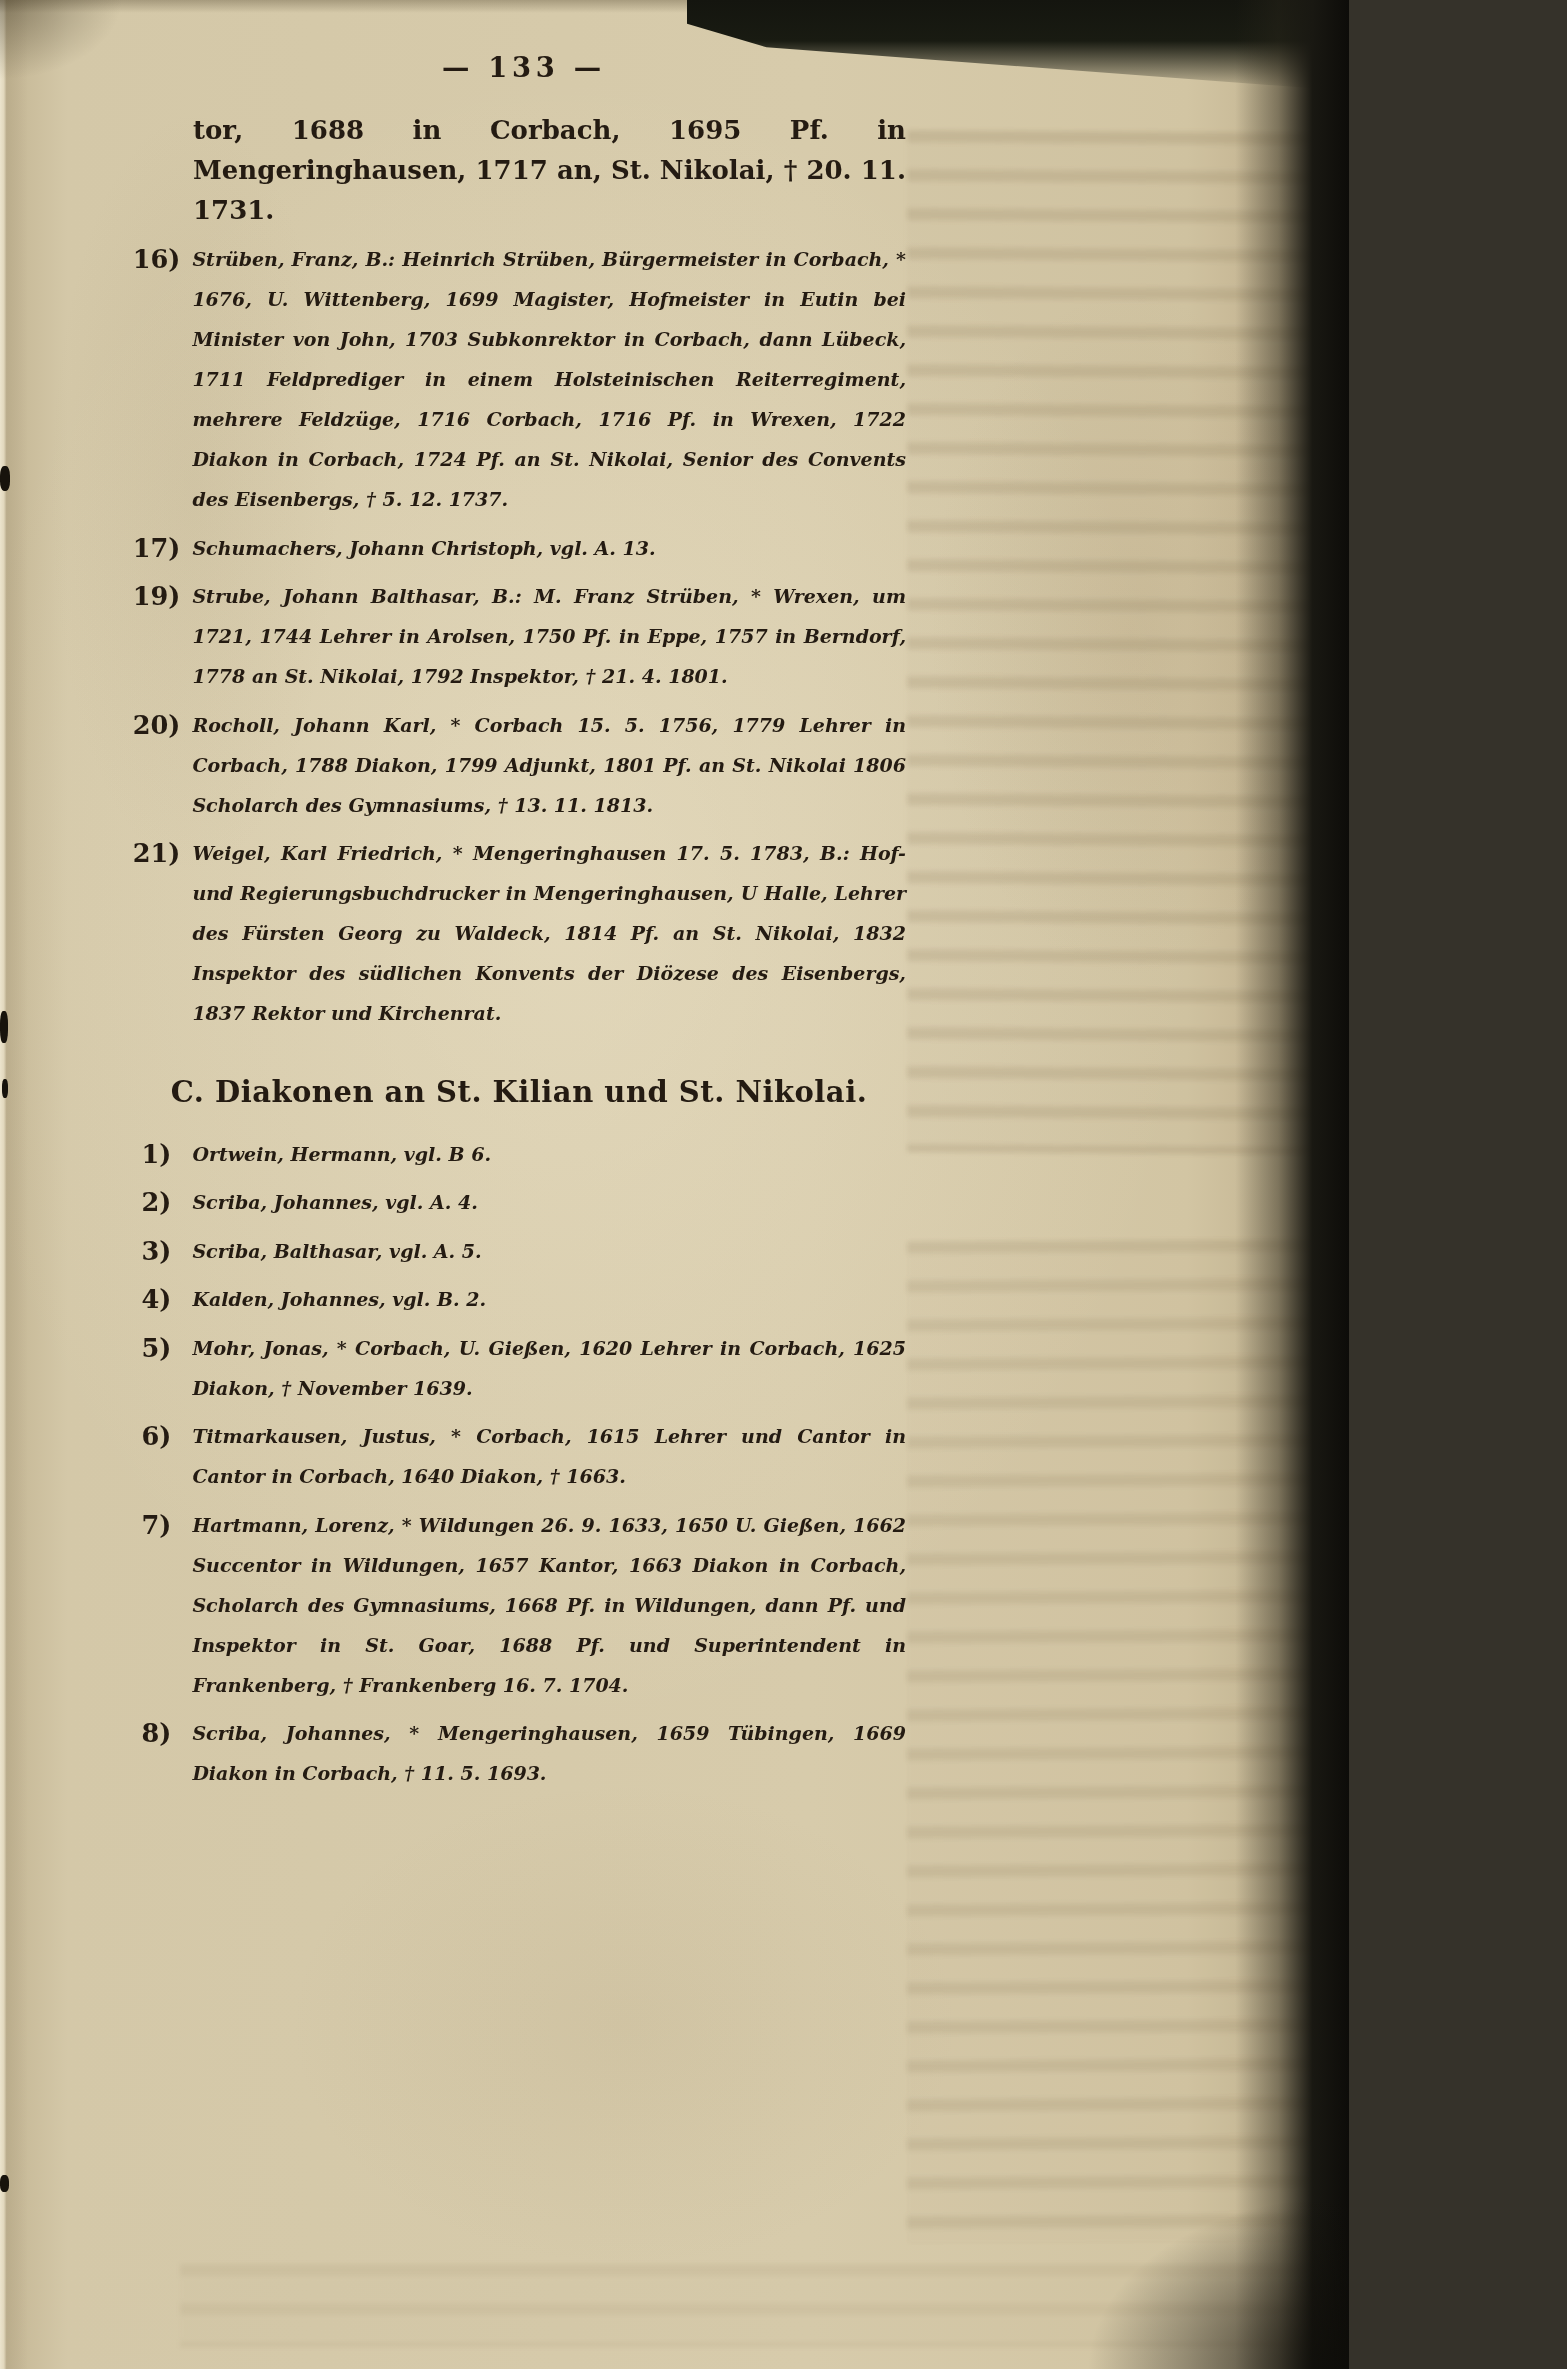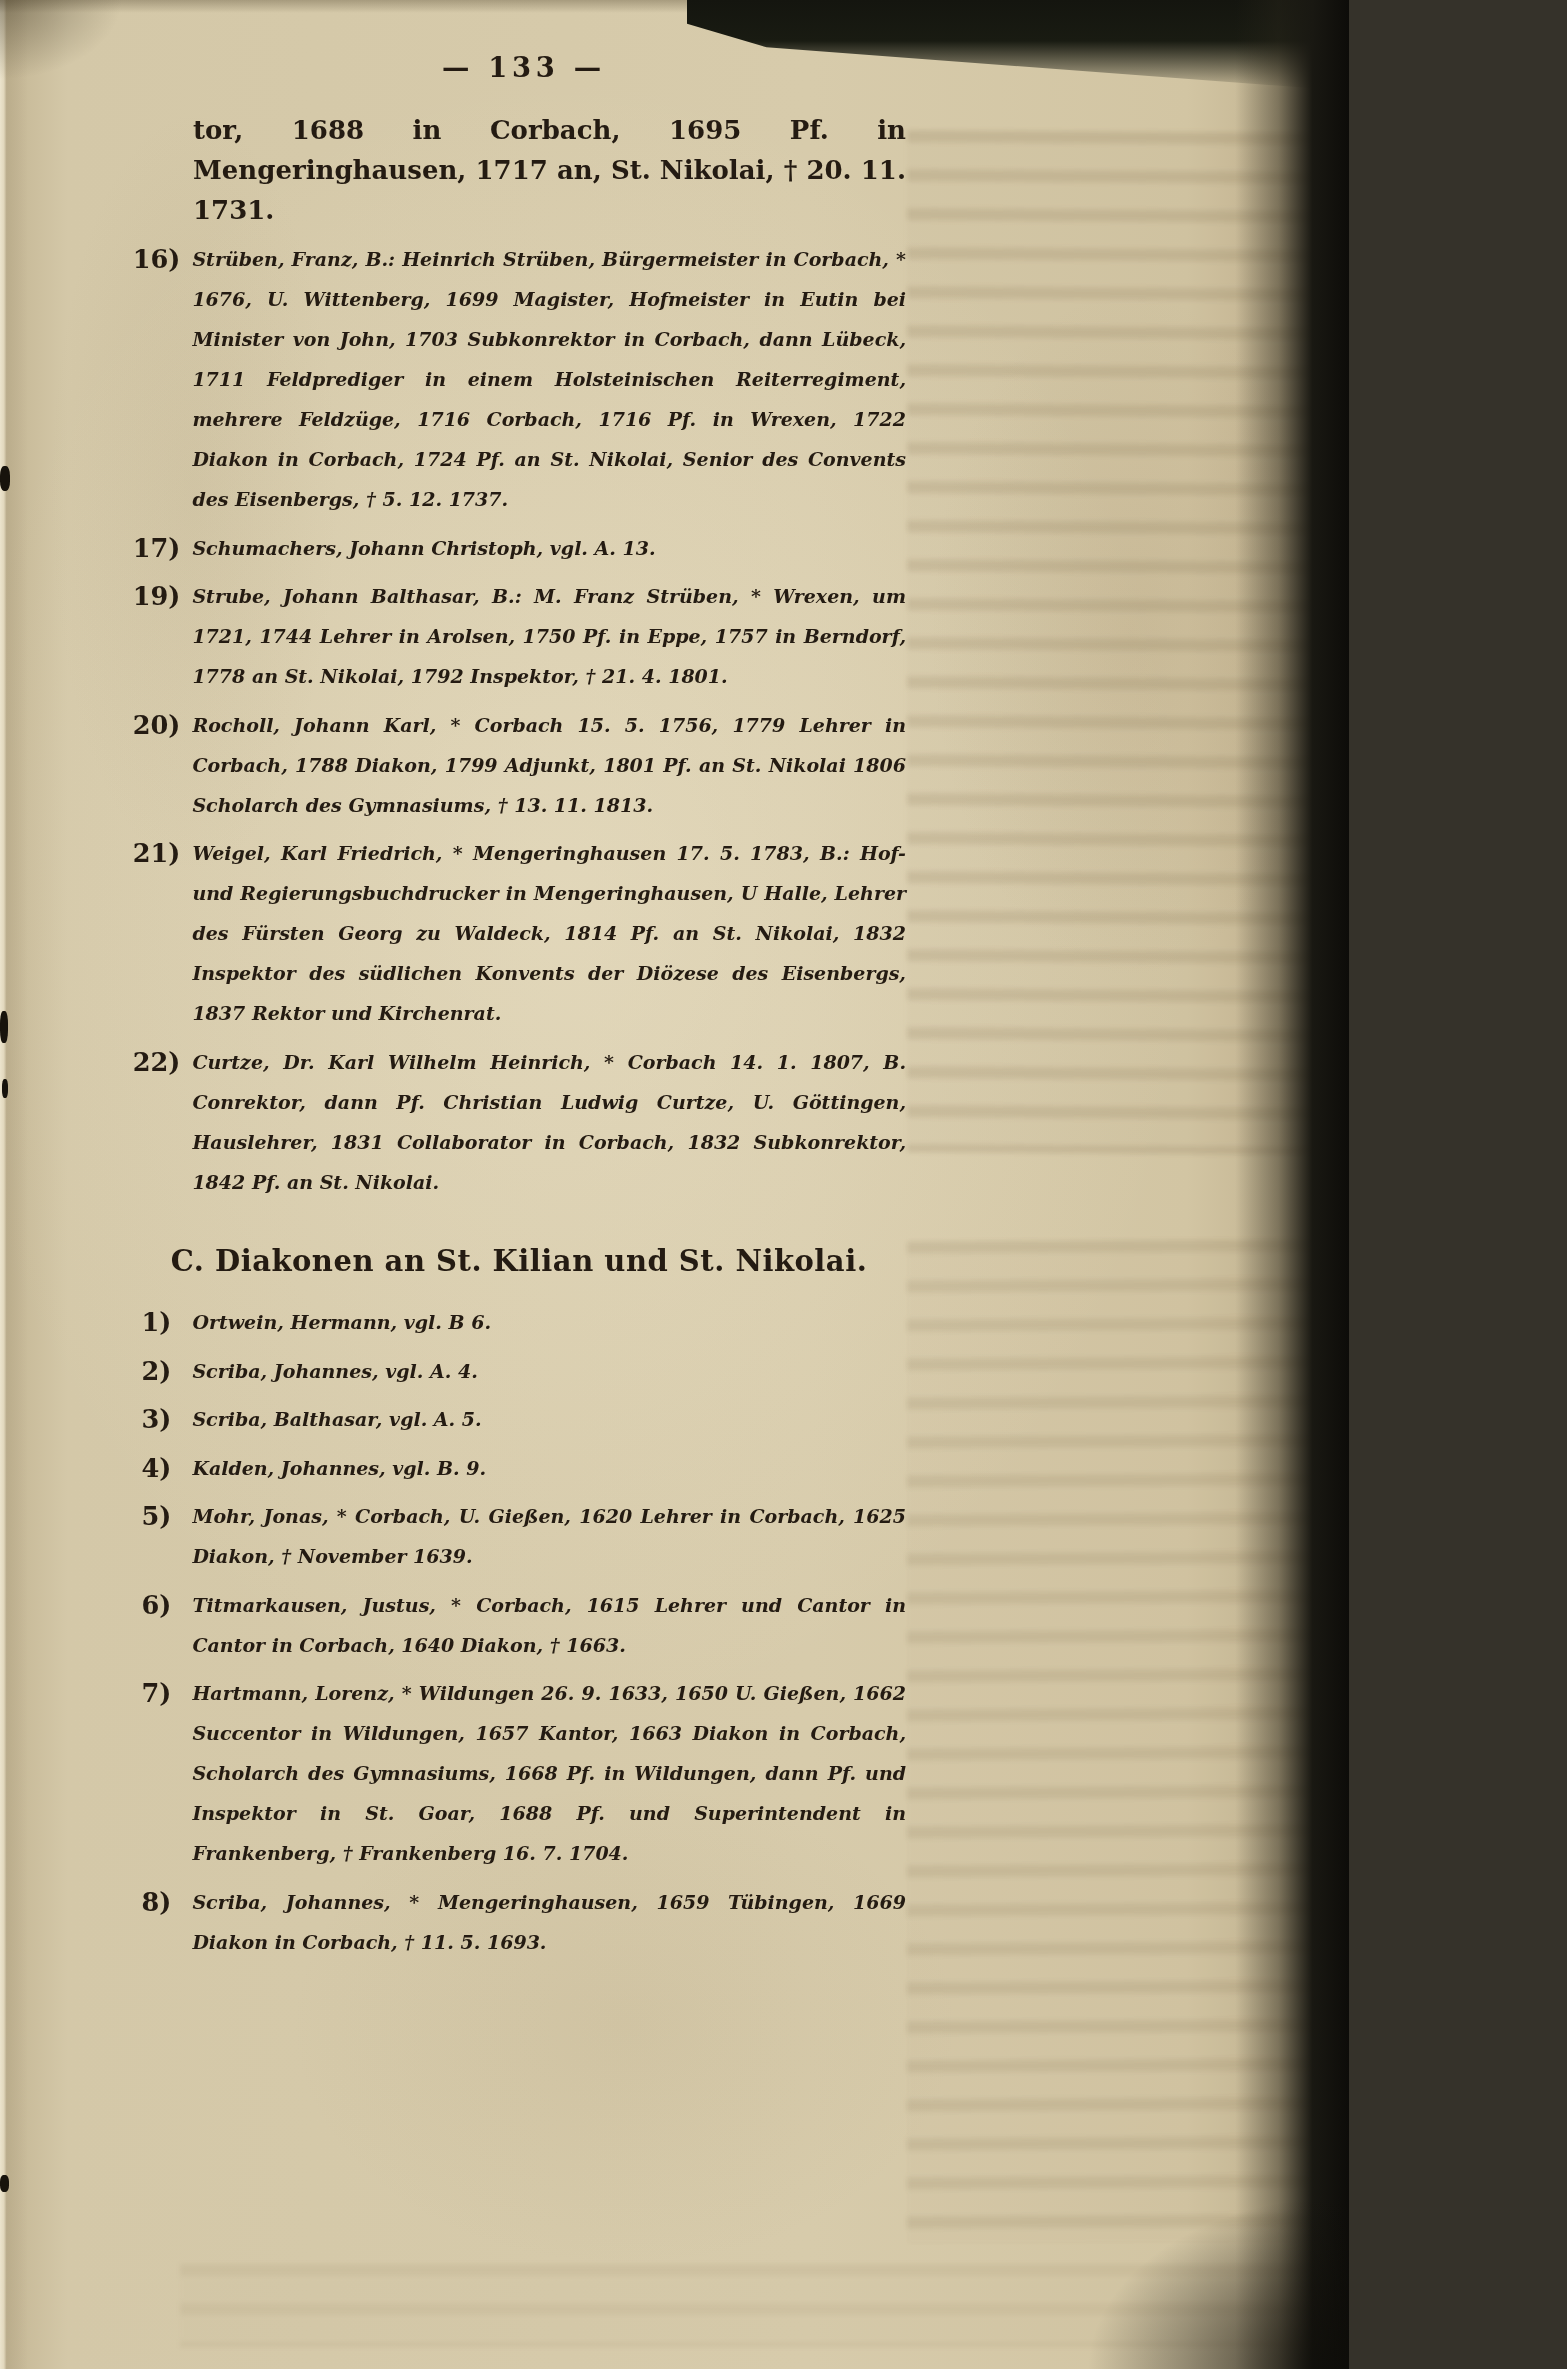--- a/index.html
+++ b/index.html
@@ -82,44 +82,40 @@
         <span class="txt">Strube, Johann Balthasar, B.: M. Franz Strüben, * Wrexen, um 1721, 1744 Lehrer in Arolsen, 1750 Pf. in Eppe, 1757 in Berndorf, 1778 an St. Nikolai, 1792 Inspektor, † 21. 4. 1801.</span>
       </div>
       <div class="entry">
         <span class="num">20)</span>
         <span class="txt">Rocholl, Johann Karl, * Corbach 15. 5. 1756, 1779 Lehrer in Corbach, 1788 Diakon, 1799 Adjunkt, 1801 Pf. an St. Nikolai 1806 Scholarch des Gymnasiums, † 13. 11. 1813.</span>
       </div>
       <div class="entry">
         <span class="num">21)</span>
         <span class="txt">Weigel, Karl Friedrich, * Mengeringhausen 17. 5. 1783, B.: Hof- und Regierungsbuchdrucker in Mengeringhausen, U Halle, Lehrer des Fürsten Georg zu Waldeck, 1814 Pf. an St. Nikolai, 1832 Inspektor des südlichen Konvents der Diözese des Eisenbergs, 1837 Rektor und Kirchenrat.</span>
       </div>
-      <div class="entry">
-        <span class="num">22)</span>
-        <span class="txt">Curtze, Dr. Karl Wilhelm Heinrich, * Corbach 14. 1. 1807, B. Conrektor, dann Pf. Christian Ludwig Curtze, U. Göttingen, Hauslehrer, 1831 Collaborator in Corbach, 1832 Subkonrektor, 1842 Pf. an St. Nikolai.</span>
-      </div>
     </div>
 
     <h2 class="heading">C. Diakonen an St. Kilian und St. Nikolai.</h2>
 
     <div>
       <div class="entry">
         <span class="num">1)</span>
         <span class="txt">Ortwein, Hermann, vgl. B 6.</span>
       </div>
       <div class="entry">
         <span class="num">2)</span>
         <span class="txt">Scriba, Johannes, vgl. A. 4.</span>
       </div>
       <div class="entry">
         <span class="num">3)</span>
         <span class="txt">Scriba, Balthasar, vgl. A. 5.</span>
       </div>
       <div class="entry">
         <span class="num">4)</span>
-        <span class="txt">Kalden, Johannes, vgl. B. 9.</span>
+        <span class="txt">Kalden, Johannes, vgl. B. 2.</span>
       </div>
       <div class="entry">
         <span class="num">5)</span>
         <span class="txt">Mohr, Jonas, * Corbach, U. Gießen, 1620 Lehrer in Corbach, 1625 Diakon, † November 1639.</span>
       </div>
       <div class="entry">
         <span class="num">6)</span>
         <span class="txt">Titmarkausen, Justus, * Corbach, 1615 Lehrer und Cantor in Cantor in Corbach, 1640 Diakon, † 1663.</span>
       </div>
       <div class="entry">

